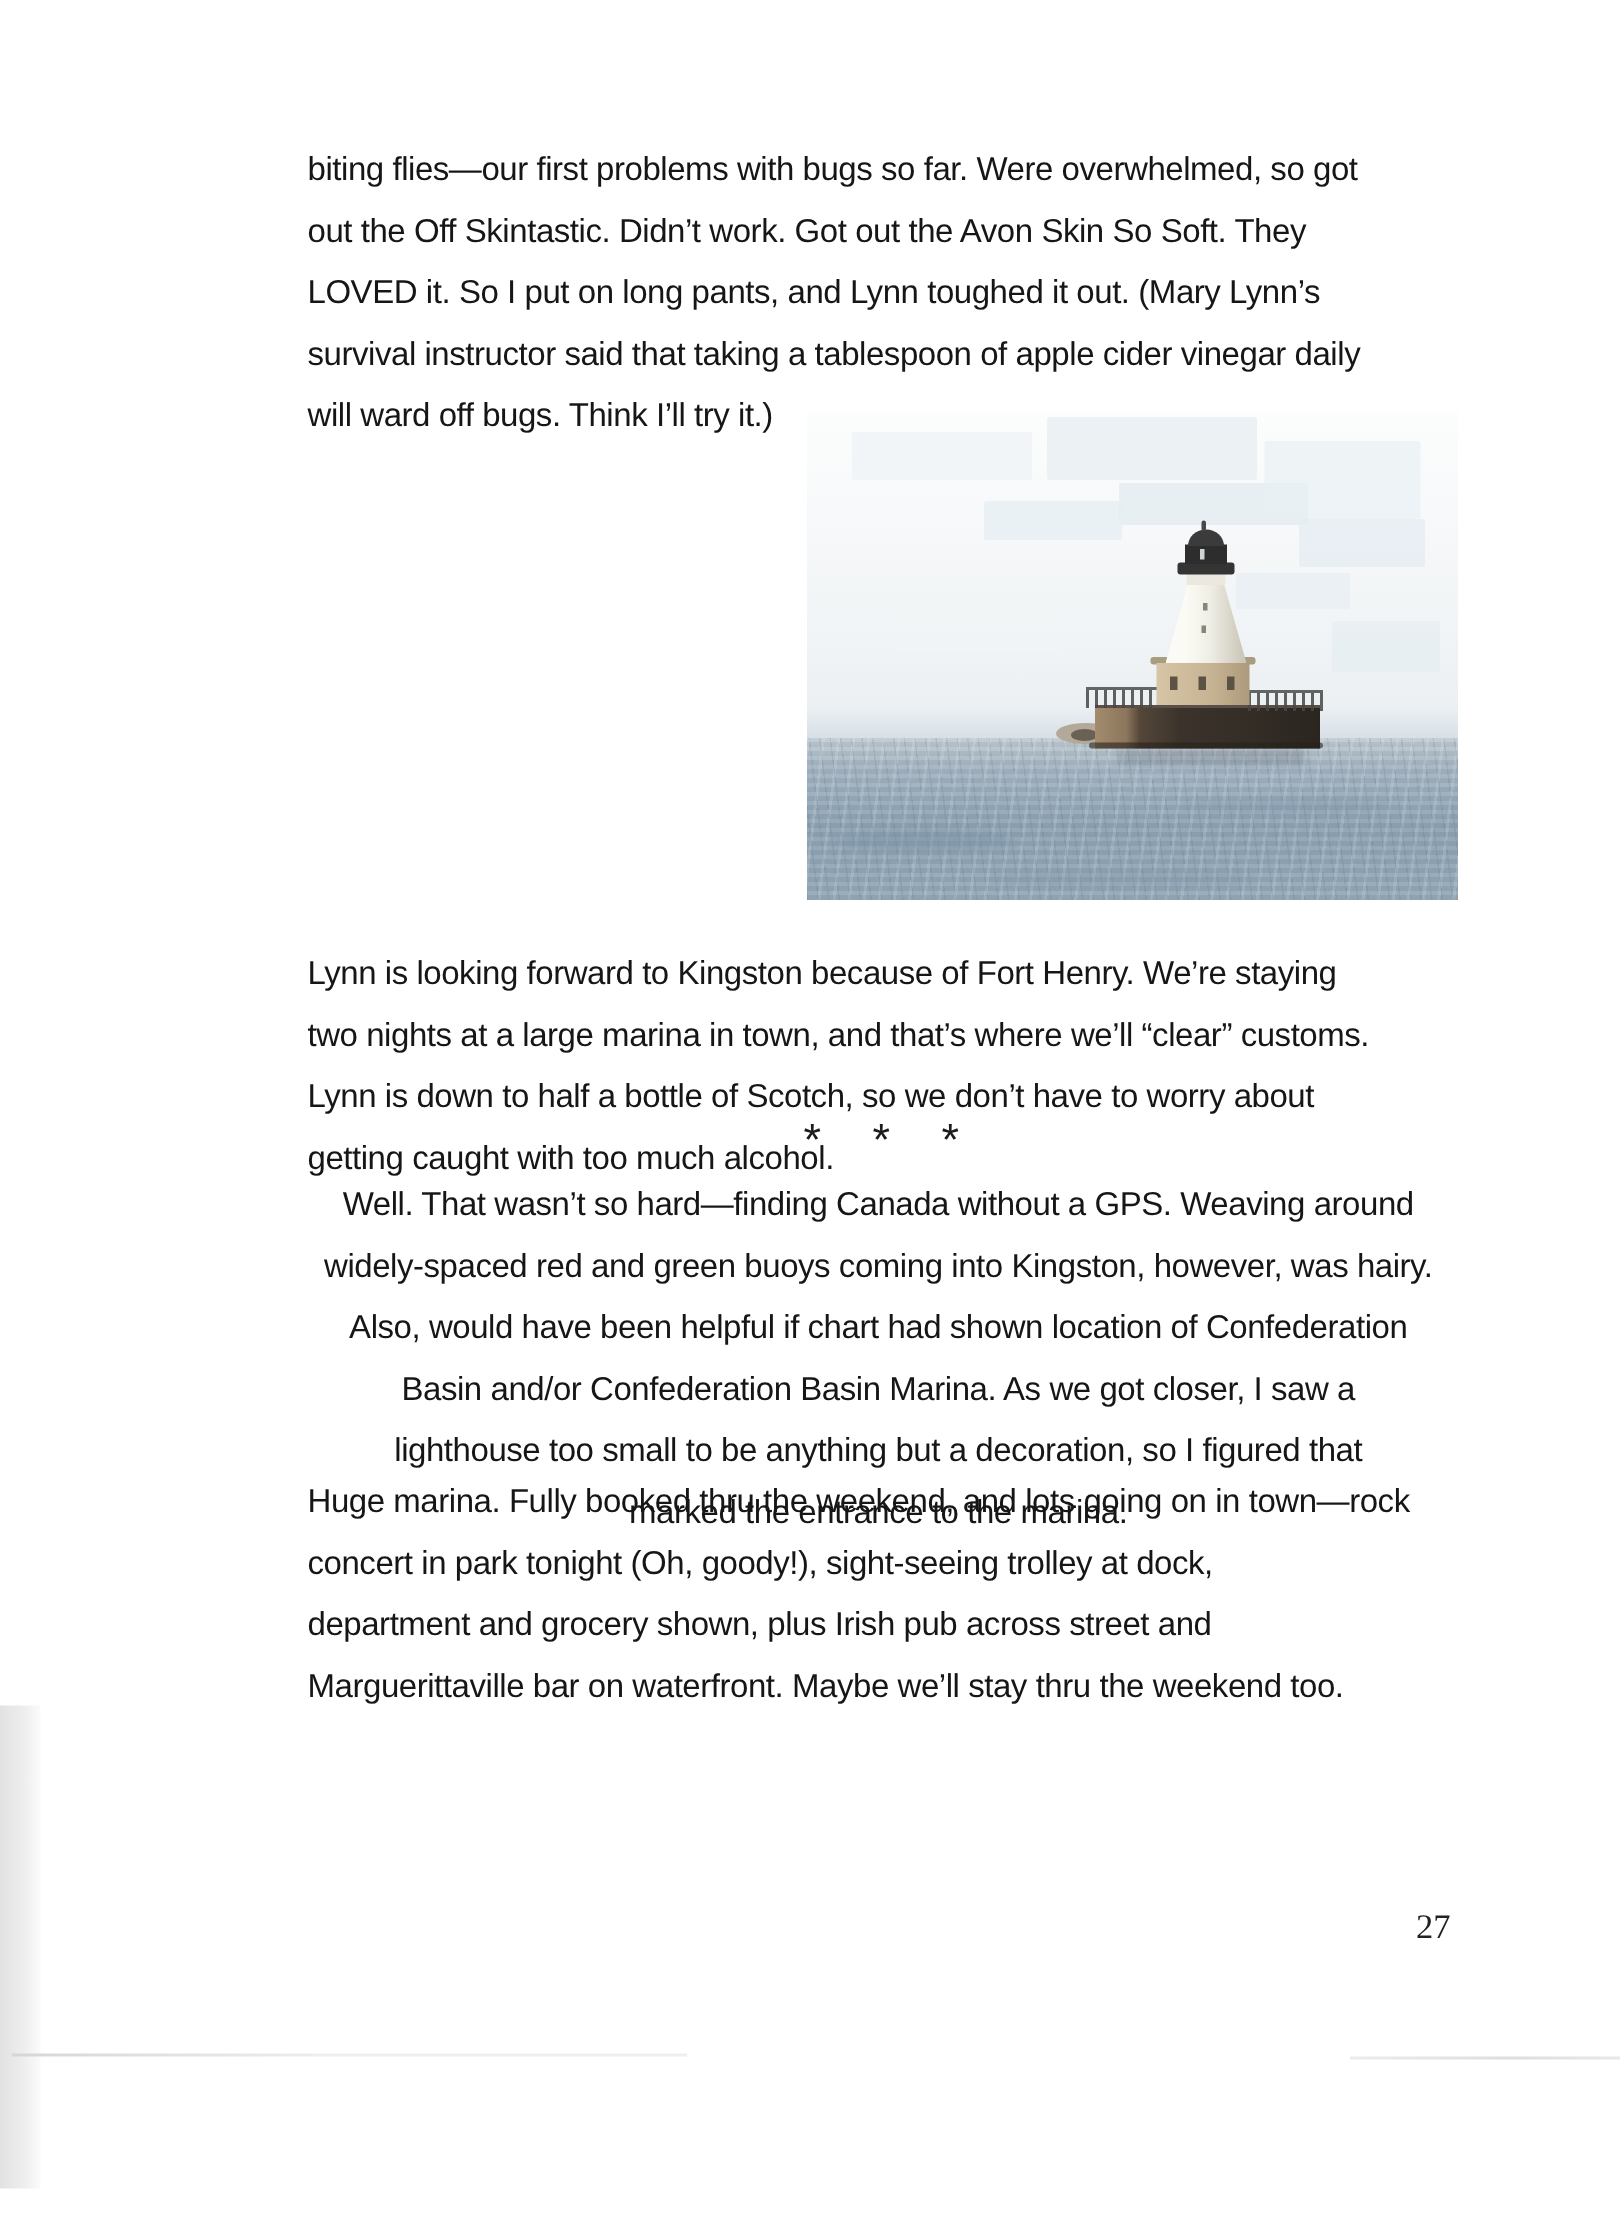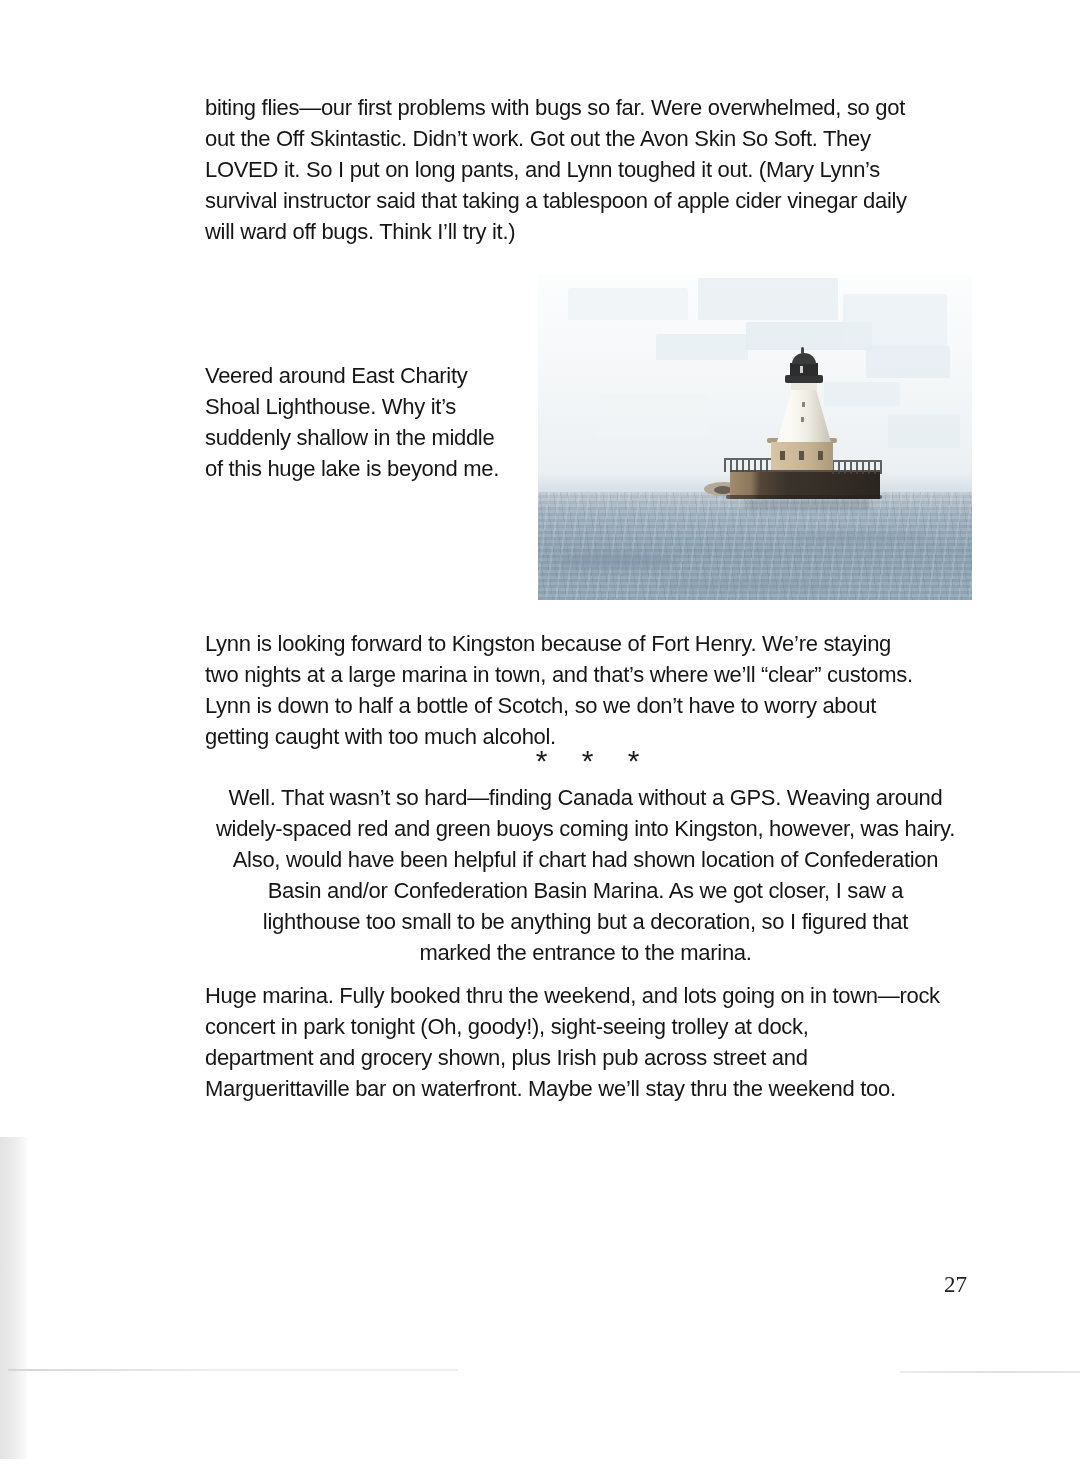--- a/index.html
+++ b/index.html
@@ -8,21 +8,21 @@
     width:1080px;height:1476px;
     background:#ffffff;
     overflow:hidden;
     font-family:"Liberation Sans","DejaVu Sans",sans-serif;
   }
   .body-text{
     position:absolute;
     margin:0;
     white-space:pre;
     font-size:22px;
-    line-height:31px;
+    line-height:41px;
     letter-spacing:-0.3px;
     color:#161616;
   }
   .p1{left:205px;top:92px;}
   .caption{left:205px;top:360px;line-height:31px;}
   .p2{left:205px;top:628px;}
   .p3{left:216px;top:782px;text-align:center;}
   .p4{left:205px;top:980px;}
   .separator{
     position:absolute;left:205px;top:744px;width:765px;
@@ -157,24 +157,20 @@
       <div class="lh-tower-window" style="left:25px;top:13px;"></div>
       <div class="lh-tower-window" style="left:24px;top:28px;"></div>
     </div>
     <div class="photo-part lh-watchroom"></div>
     <div class="photo-part lh-gallery"></div>
     <div class="photo-part lh-lantern"></div>
     <div class="photo-part lh-dome"></div>
     <div class="photo-part lh-finial"></div>
   </div>
 
-  <p class="body-text caption">Veered around East Charity
-Shoal Lighthouse. Why it’s
-suddenly shallow in the middle
-of this huge lake is beyond me.</p>
 
   <p class="body-text p2">Lynn is looking forward to Kingston because of Fort Henry. We’re staying
 two nights at a large marina in town, and that’s where we’ll “clear” customs.
 Lynn is down to half a bottle of Scotch, so we don’t have to worry about
 getting caught with too much alcohol.</p>
 
   <div class="separator">* * *</div>
 
   <p class="body-text p3">Well. That wasn’t so hard—finding Canada without a GPS. Weaving around
 widely-spaced red and green buoys coming into Kingston, however, was hairy.

